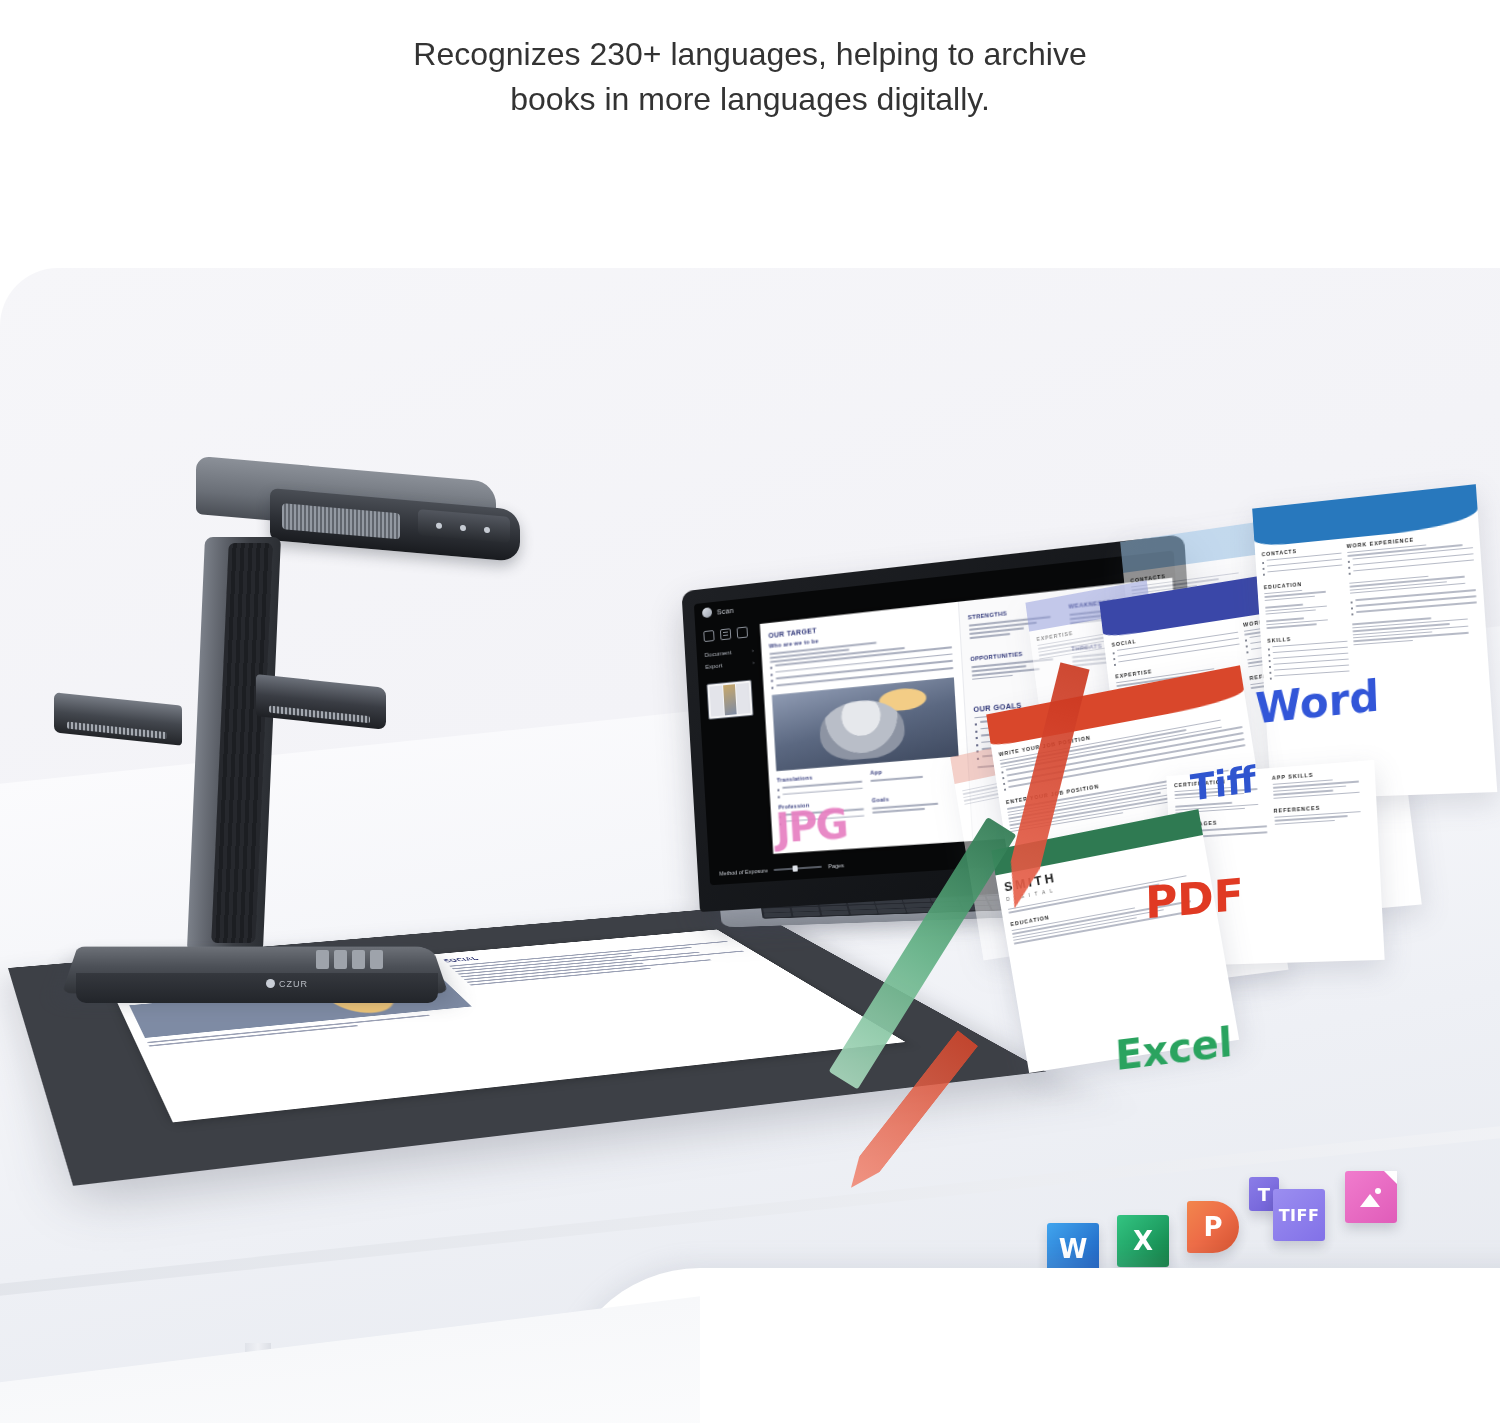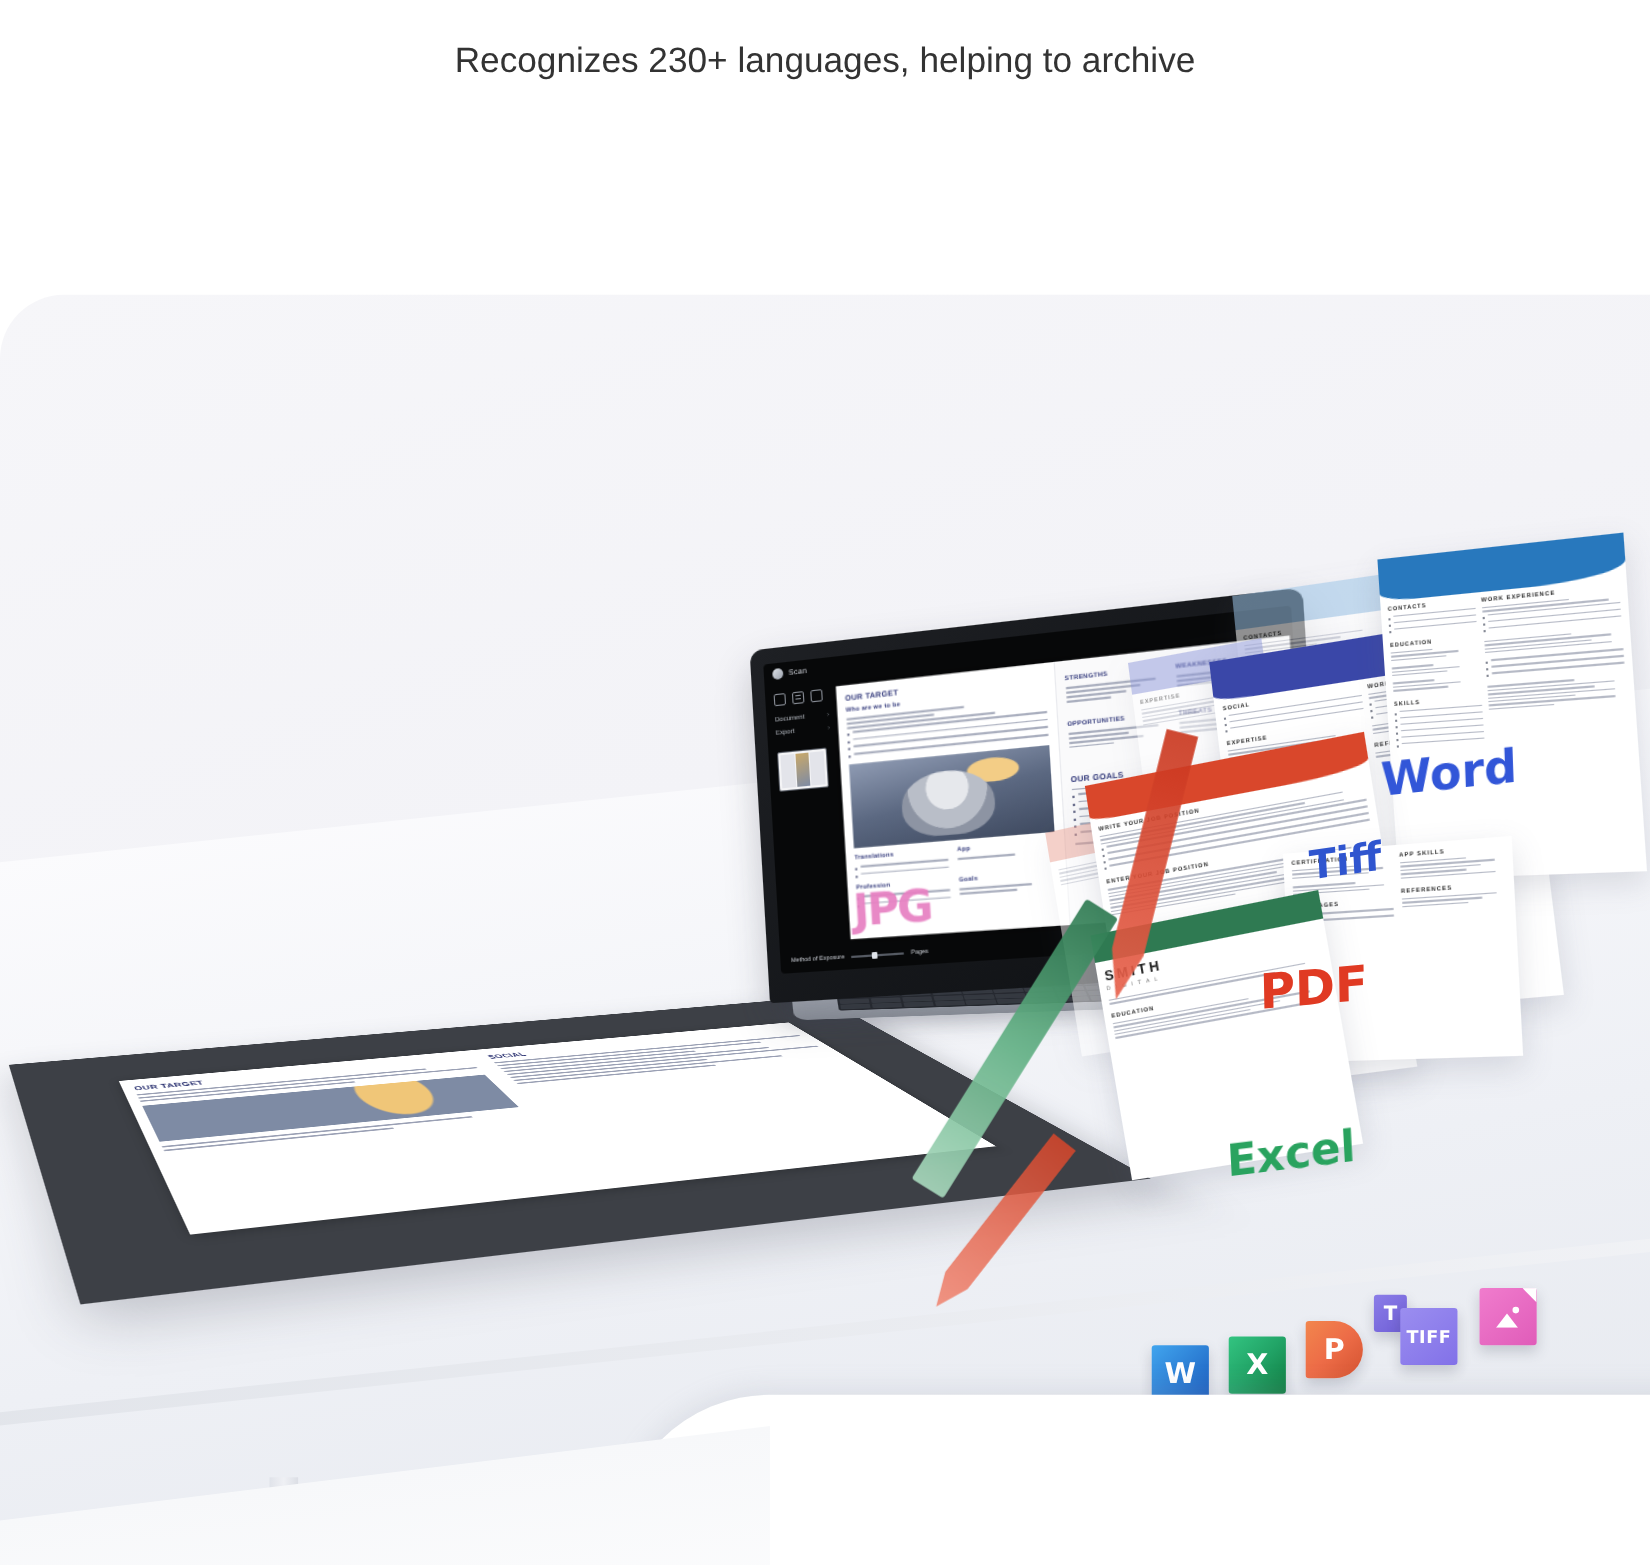--- a/index.html
+++ b/index.html
@@ -438,20 +438,21 @@
   .fic4 { left:224px; top:14px; }
   .fic5 { left:248px; top:26px; }
   .fic6 { left:320px; top:8px; }
 </style>
 </head>
 <body>
 
 <div class="header">
   <div class="subtitle">
     <div>Recognizes 230+ languages, helping to archive</div>
+    <div>books in more languages digitally.</div>
   </div>
 </div>
 
 <div class="scene">
 
   <div class="desk"></div>
   <div class="desk-edge"></div>
   <div class="desk-leg"></div>
 
   <div class="mat">
@@ -472,20 +473,45 @@
           <div class="ln s"></div>
         <div class="ln m"></div>
           <div class="ln"></div>
           <div class="ln s"></div>
         <div class="ln m"></div>
           <div class="ln s"></div>
       </div>
     </div>
   </div>
 
+  <div class="scanner">
+    <div class="sc-arm"></div>
+    <div class="sc-head">
+      <div class="sc-vent"></div>
+      <div class="sc-panel">
+        <i></i>
+        <i></i>
+        <i></i>
+      </div>
+    </div>
+    <div class="sc-column">
+      <div class="sc-column-in"></div>
+    </div>
+    <div class="sc-light-l"></div>
+    <div class="sc-light-r"></div>
+    <div class="sc-base"></div>
+    <div class="sc-base-front"></div>
+    <div class="sc-btns">
+      <i></i>
+      <i></i>
+      <i></i>
+      <i></i>
+    </div>
+    <div class="sc-logo">CZUR</div>
+  </div>
 
   <div class="laptop">
     <div class="lt-basepanel">
       <div class="lt-keys">
         <i></i>
           <i></i>
           <i></i>
           <i></i>
           <i></i>
           <i></i>

